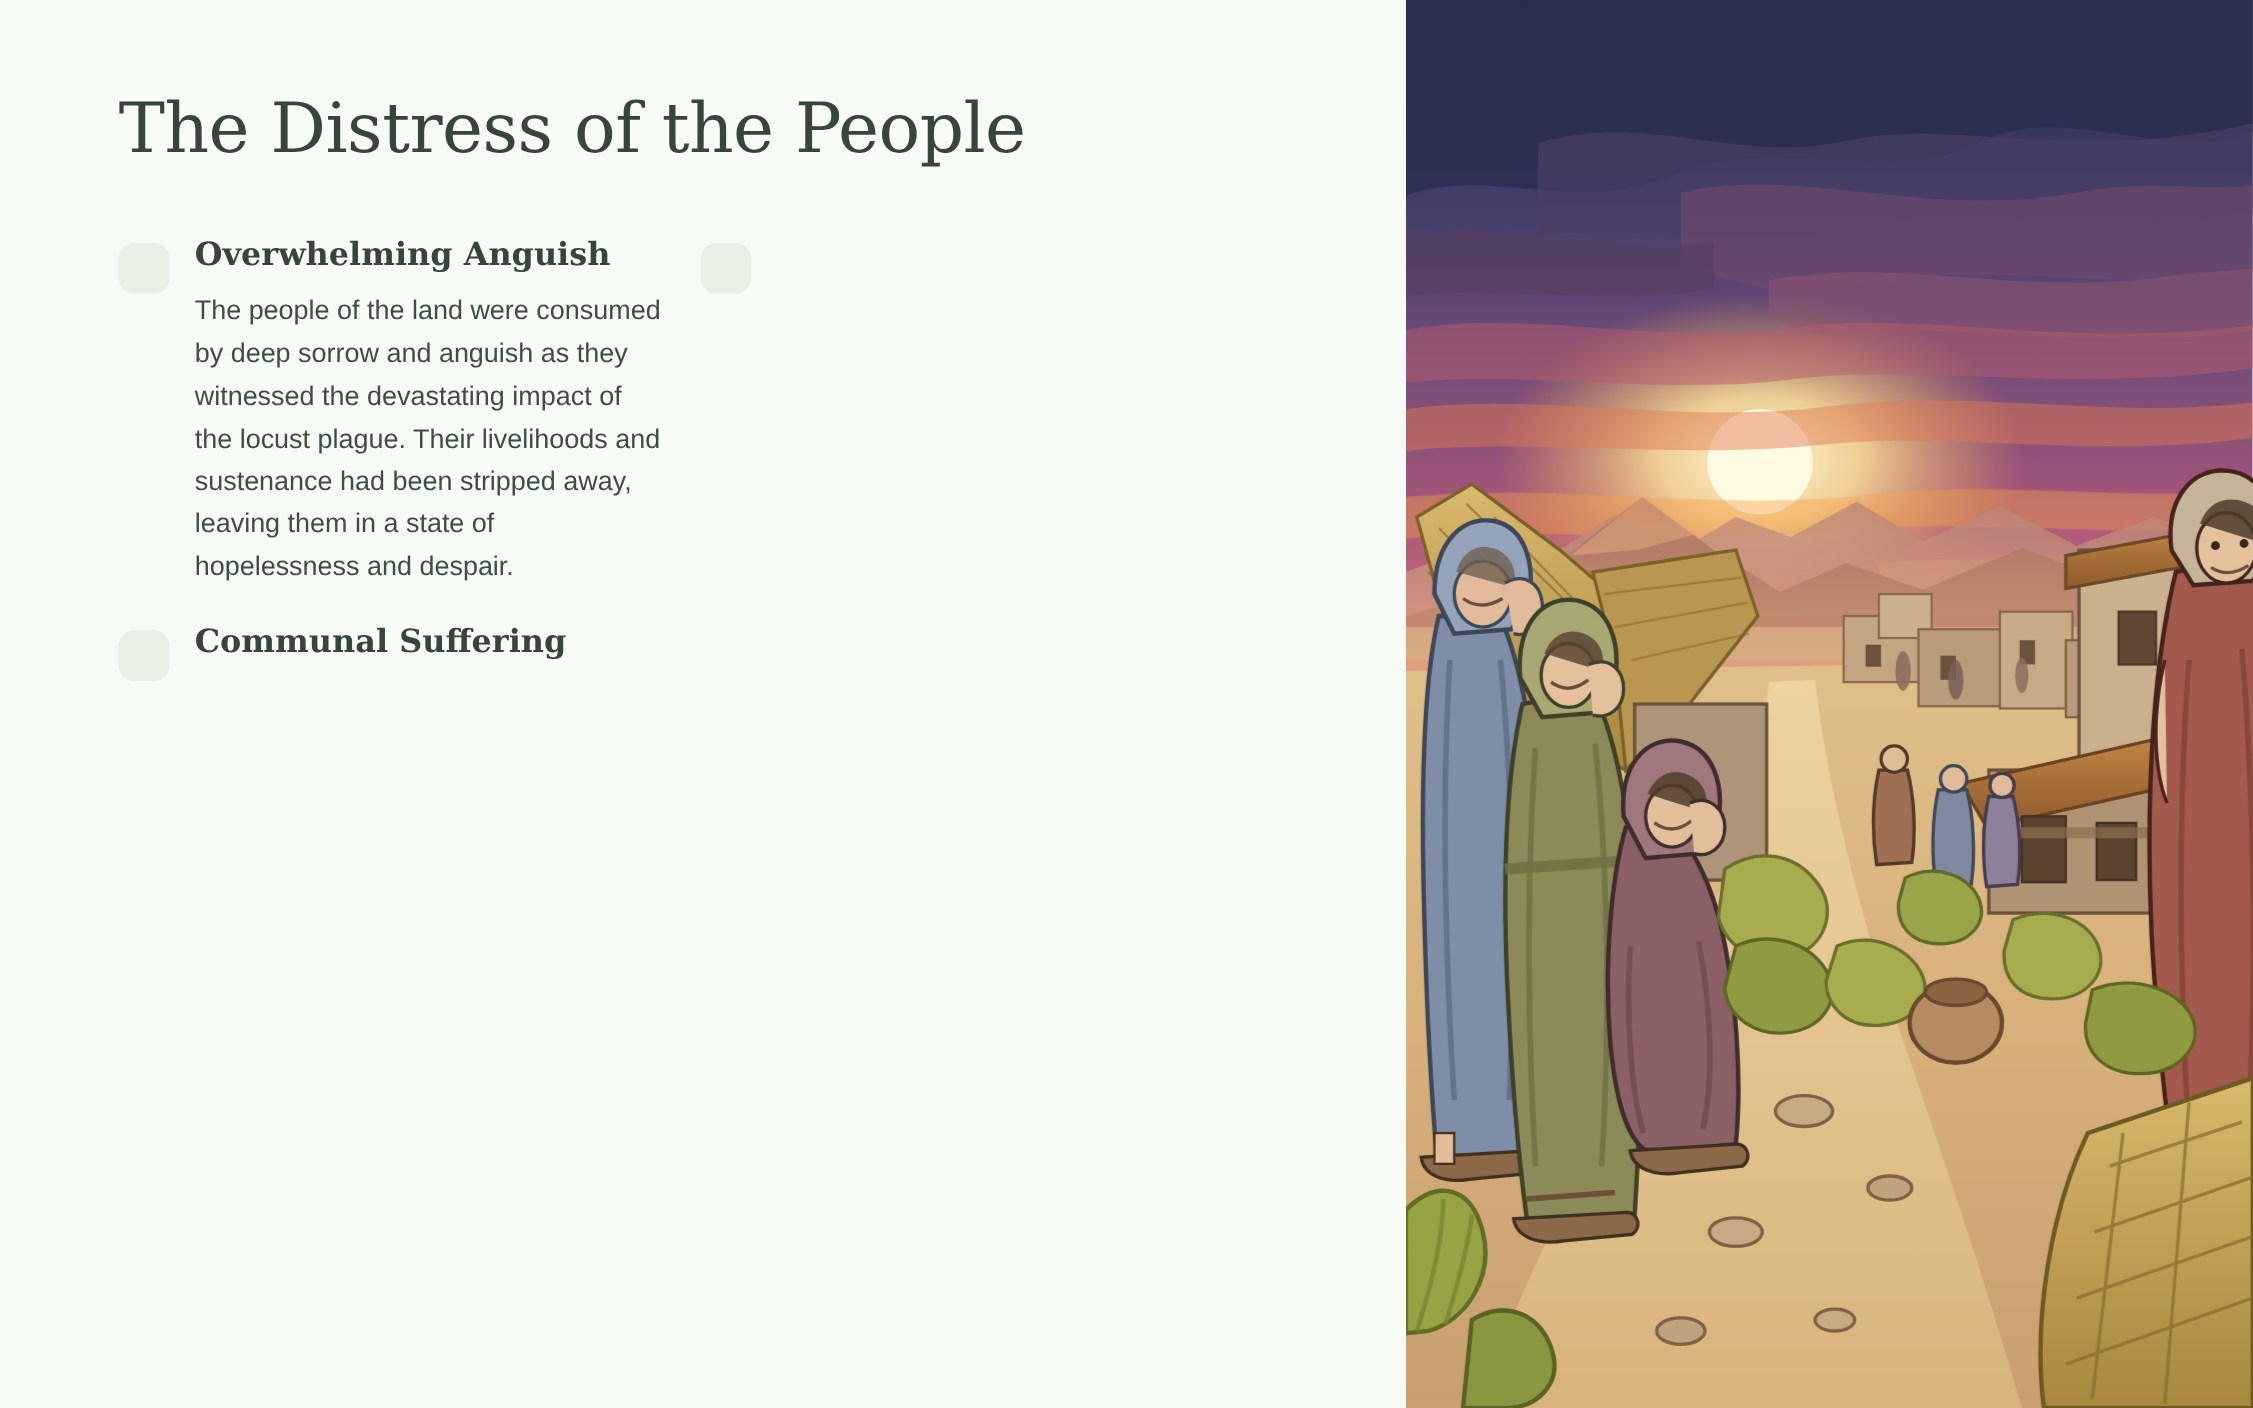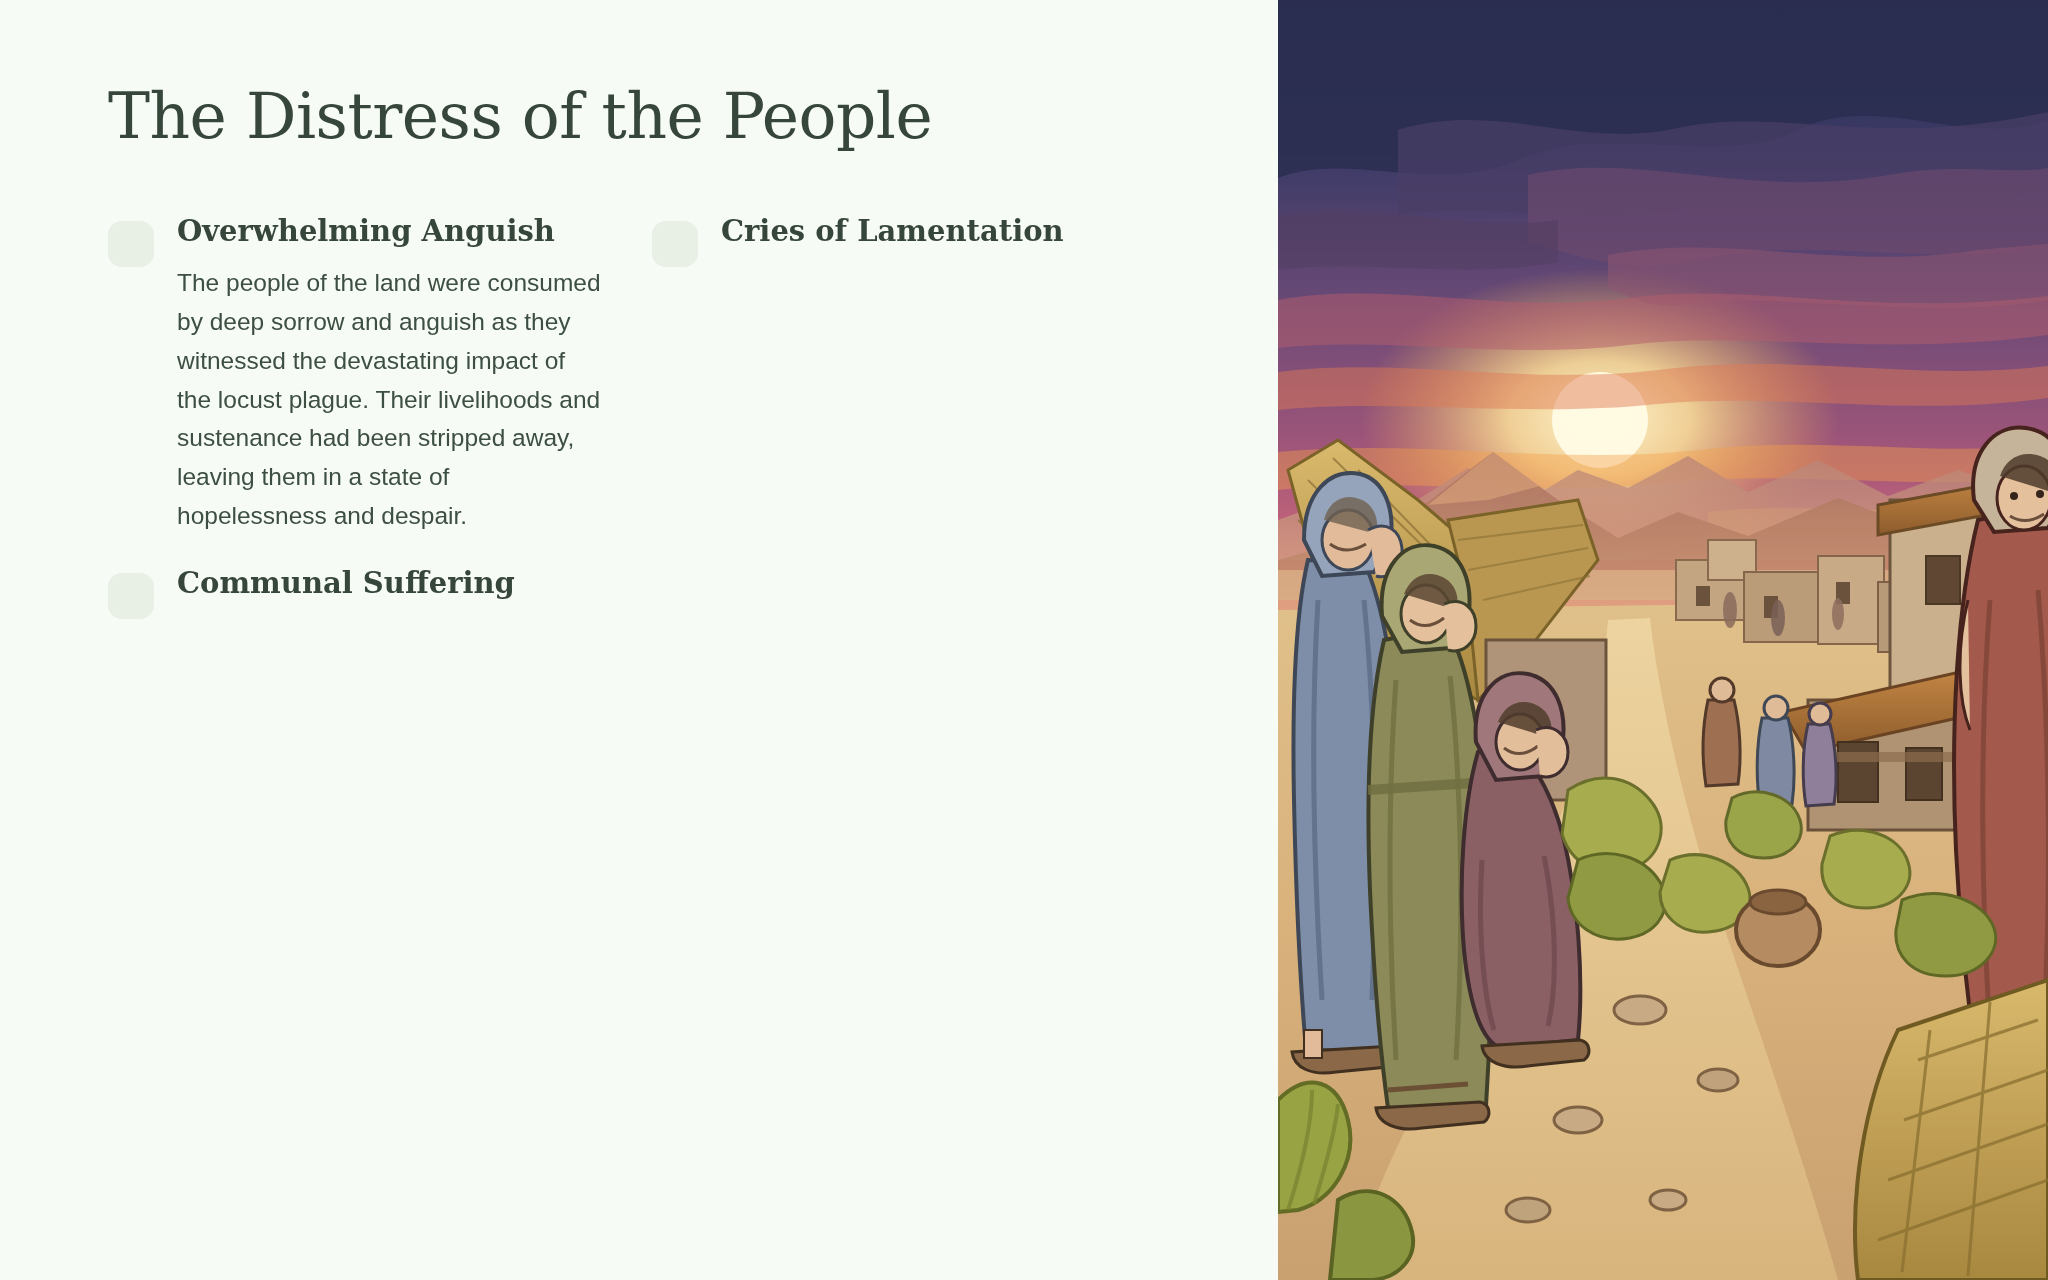--- a/index.html
+++ b/index.html
@@ -26,21 +26,21 @@
     font-family:"DejaVu Serif", serif;
     font-weight:normal;
     font-size:63px;
     line-height:1.1;
     letter-spacing:-0.5px;
     color:#36463a;
     margin-bottom:62px;
   }
   .columns {
     display:flex;
-    gap:48px;
+    gap:33px;
     align-items:flex-start;
   }
   .col { width:496px; }
   .point {
     display:flex;
     align-items:flex-start;
     gap:23px;
   }
   .bullet {
     flex:0 0 auto;
@@ -95,21 +95,20 @@
             <div class="point-heading">Overwhelming Anguish</div>
             <div class="point-text">The people of the land were consumed by deep sorrow and anguish as they witnessed the devastating impact of the locust plague. Their livelihoods and sustenance had been stripped away, leaving them in a state of hopelessness and despair.</div>
           </div>
         </div>
       </div>
 
       <div class="col">
         <div class="point">
           <span class="bullet"></span>
           <div class="point-body">
-            <div class="point-heading">Cries of Lamentation</div>
           </div>
         </div>
       </div>
 
     </div>
 
     <div class="point wide-point">
       <span class="bullet"></span>
       <div class="point-body">
         <div class="point-heading">Communal Suffering</div>

